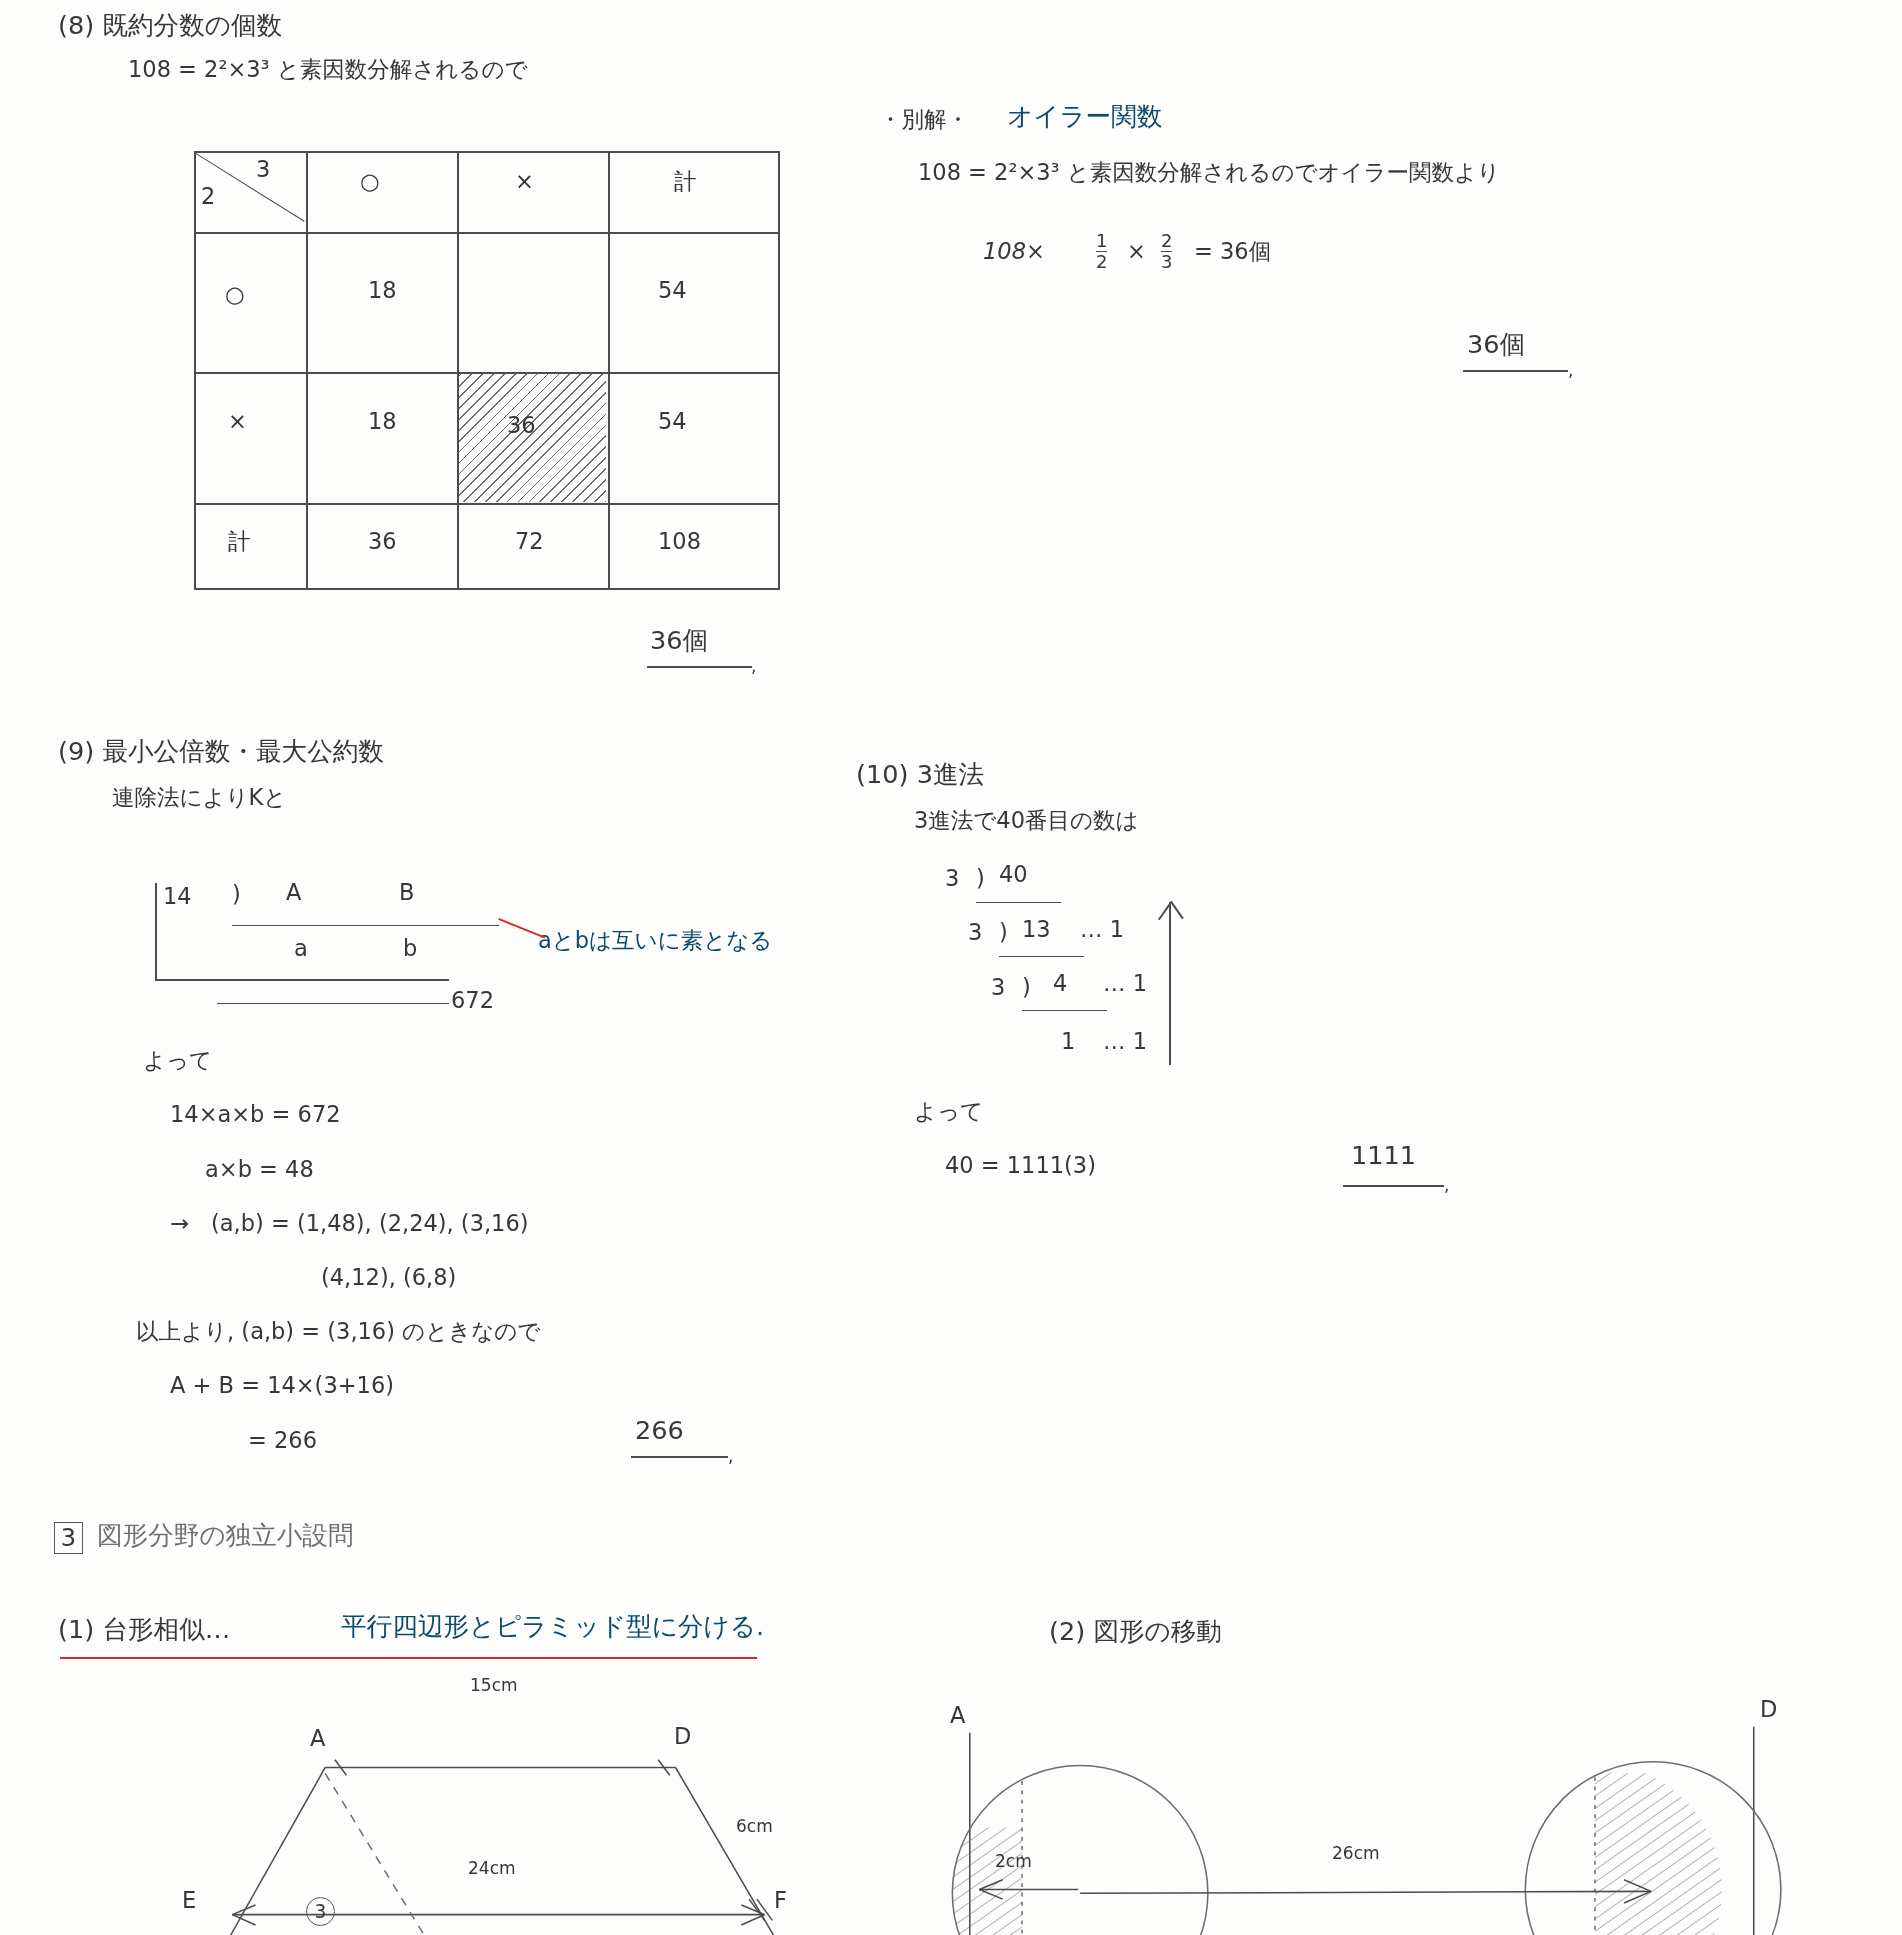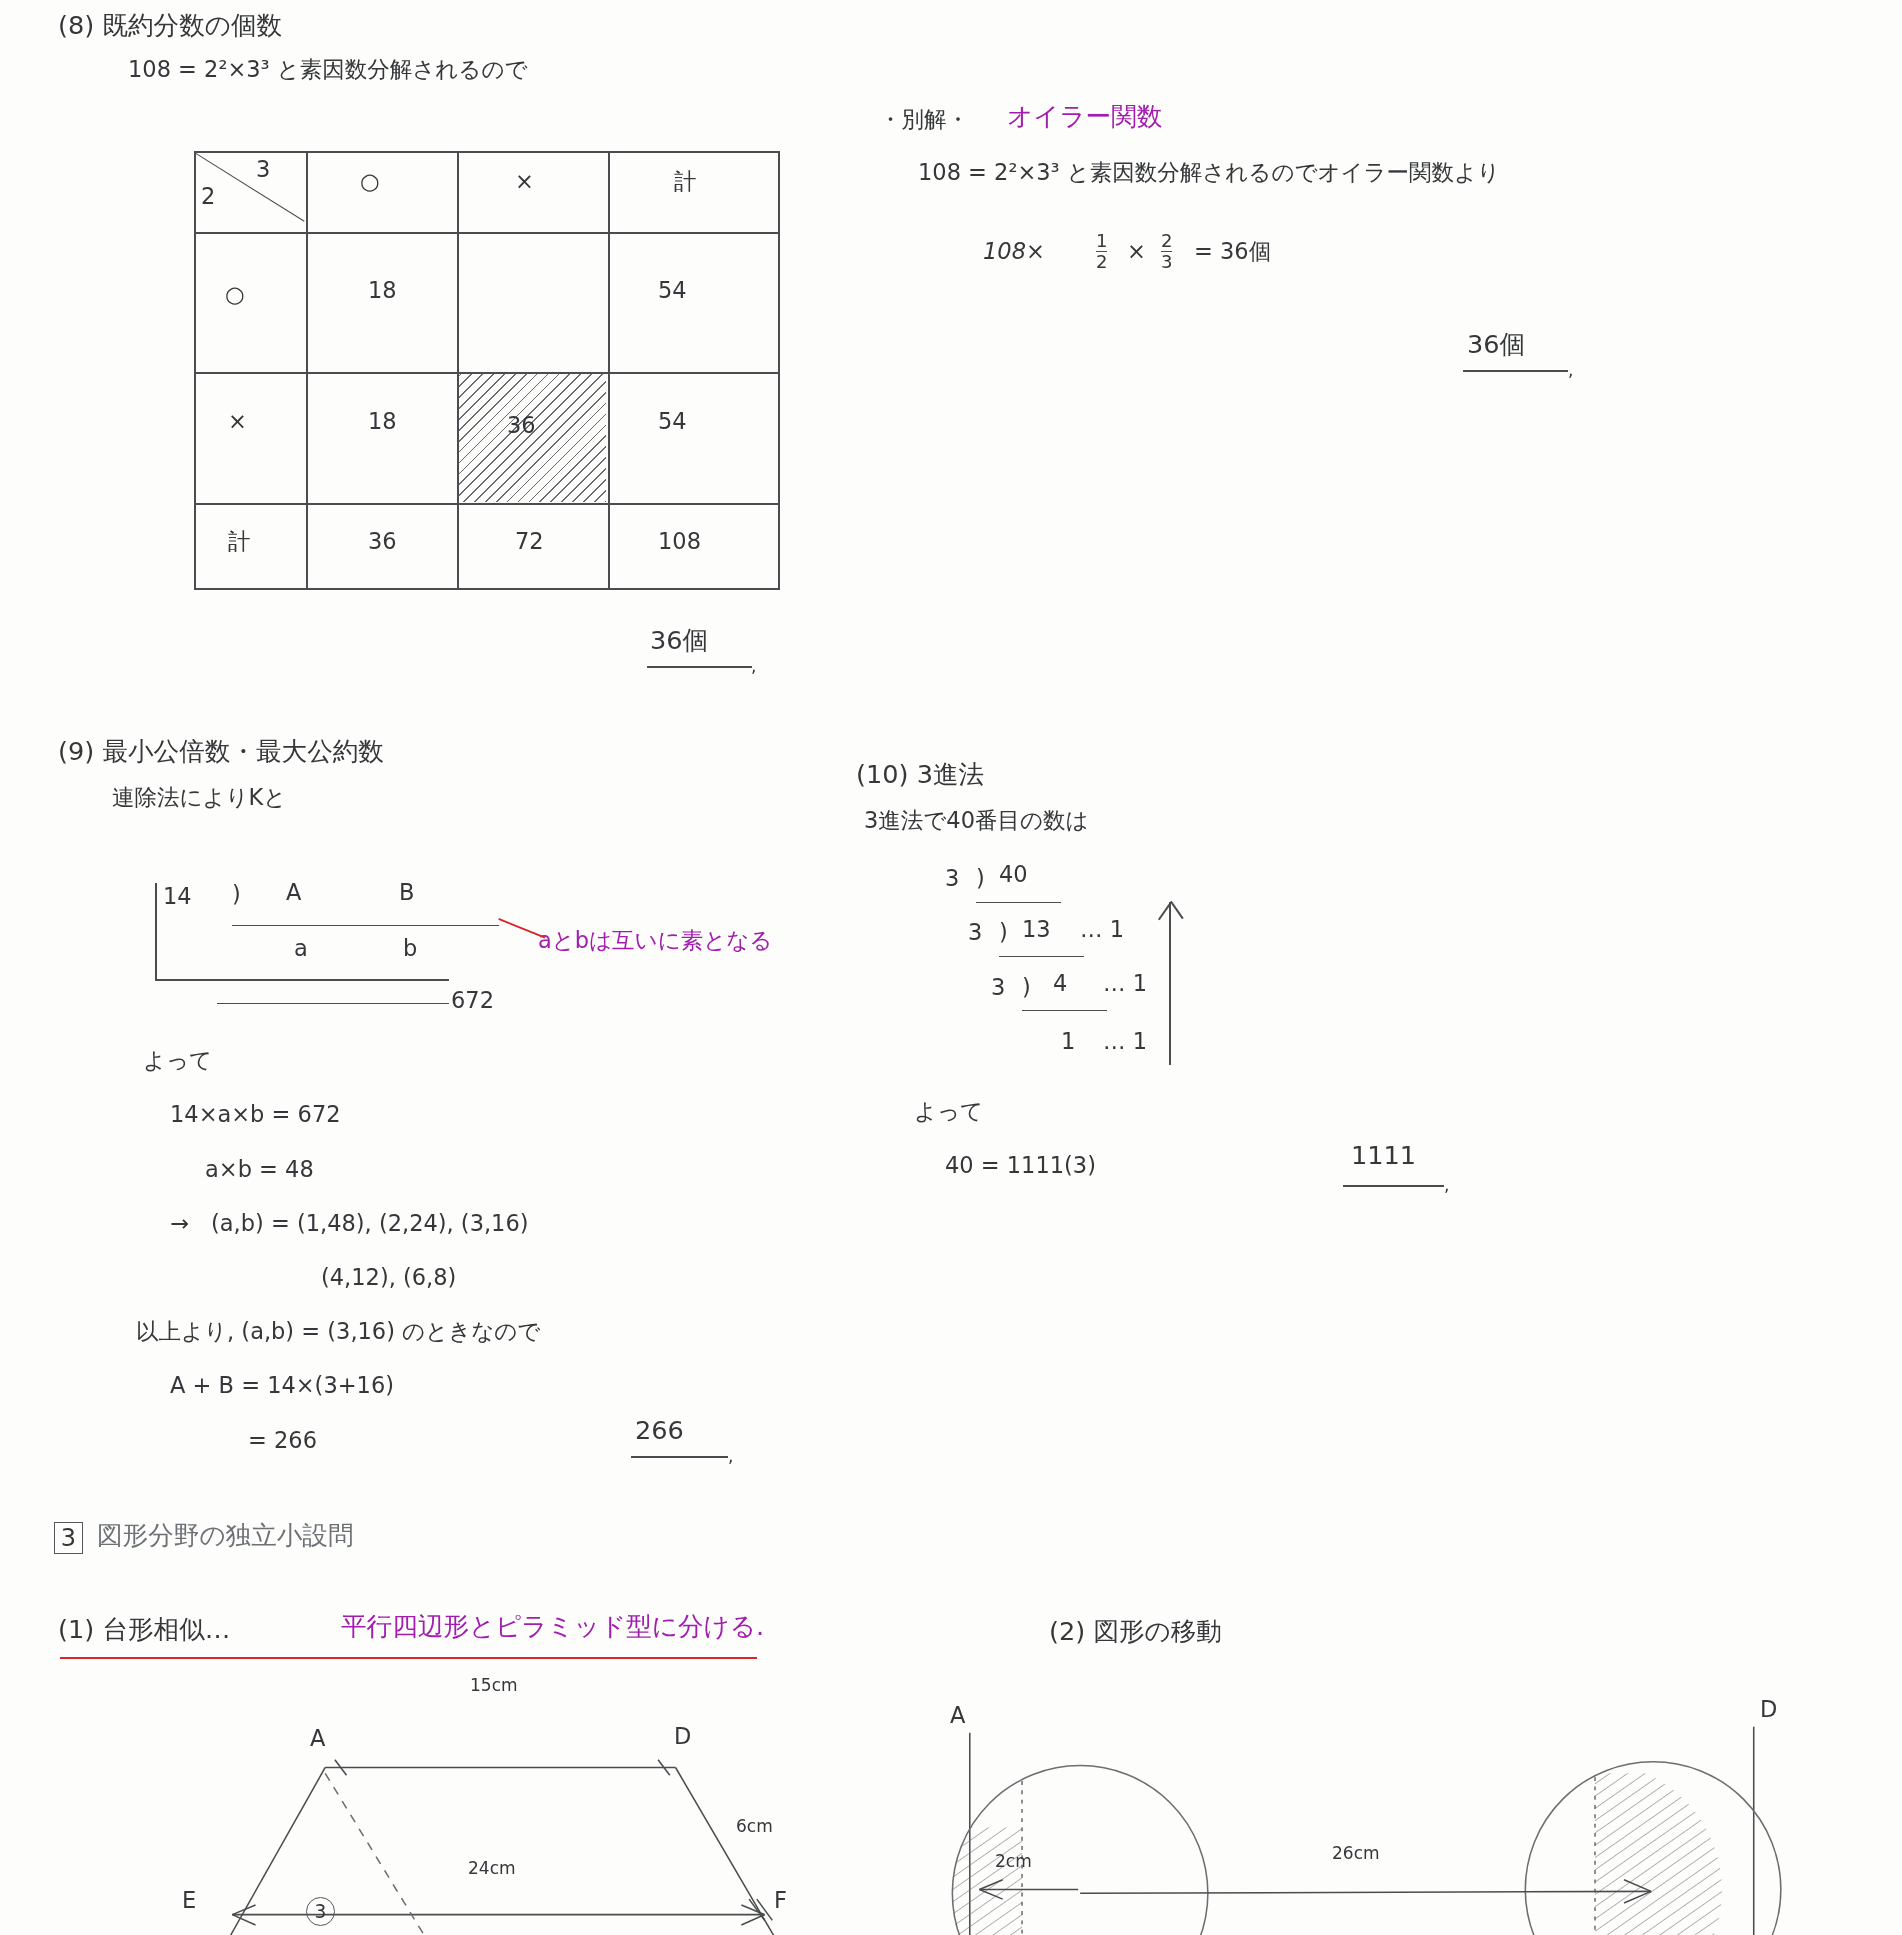--- a/index.html
+++ b/index.html
@@ -18,21 +18,21 @@
     overflow: hidden;
   }
   .ink {
     position: absolute;
     color: #35373b;
     font-family: "DejaVu Sans", sans-serif;
     white-space: pre;
     line-height: 1.05;
   }
   .red {
-    color: #a21caf;
+    color: #0c4a6e;
   }
   .gray {
     color: #6d7075;
   }
   .sm  { font-size: 17px; }
   .md  { font-size: 22.5px; }
   .lg  { font-size: 25.6px; }
 
   
   .line {
@@ -196,21 +196,21 @@
   <div class="ink md" style="left:211px; top:1212px;">(a,b) = (1,48), (2,24), (3,16)</div>
   <div class="ink md" style="left:321px; top:1266px;">(4,12), (6,8)</div>
   <div class="ink md" style="left:136px; top:1320px;">以上より, (a,b) = (3,16) のときなので</div>
   <div class="ink md" style="left:170px; top:1374px;">A + B = 14×(3+16)</div>
   <div class="ink md" style="left:248px; top:1429px;">= 266</div>
   <div class="ink lg" style="left:635px; top:1417px;">266</div>
   <div class="uline" style="left:631px; top:1456px; width:97px;"></div>
   <div class="ink sm" style="left:728px; top:1448px;">,</div>
 
   <div class="ink lg" style="left:856px; top:761px;text-align:center;">(10) 3進法</div>
-  <div class="ink md" style="left:864px; top:809px;">3進法で40番目の数は</div>
+  <div class="ink md" style="left:914px; top:809px;">3進法で40番目の数は</div>
 
   <div>
     <div class="ink md" style="left:945px; top:867px;">3</div>
     <div class="ink md" style="left:976px; top:867px;">)</div>
     <div class="ink md" style="left:999px; top:863px;">40</div>
     <div class="line" style="left:976px; top:902px; width:85px; height:1.2px;"></div>
 
     <div class="ink md" style="left:968px; top:921px;">3</div>
     <div class="ink md" style="left:999px; top:921px;">)</div>
     <div class="ink md" style="left:1022px; top:918px;">13</div>

